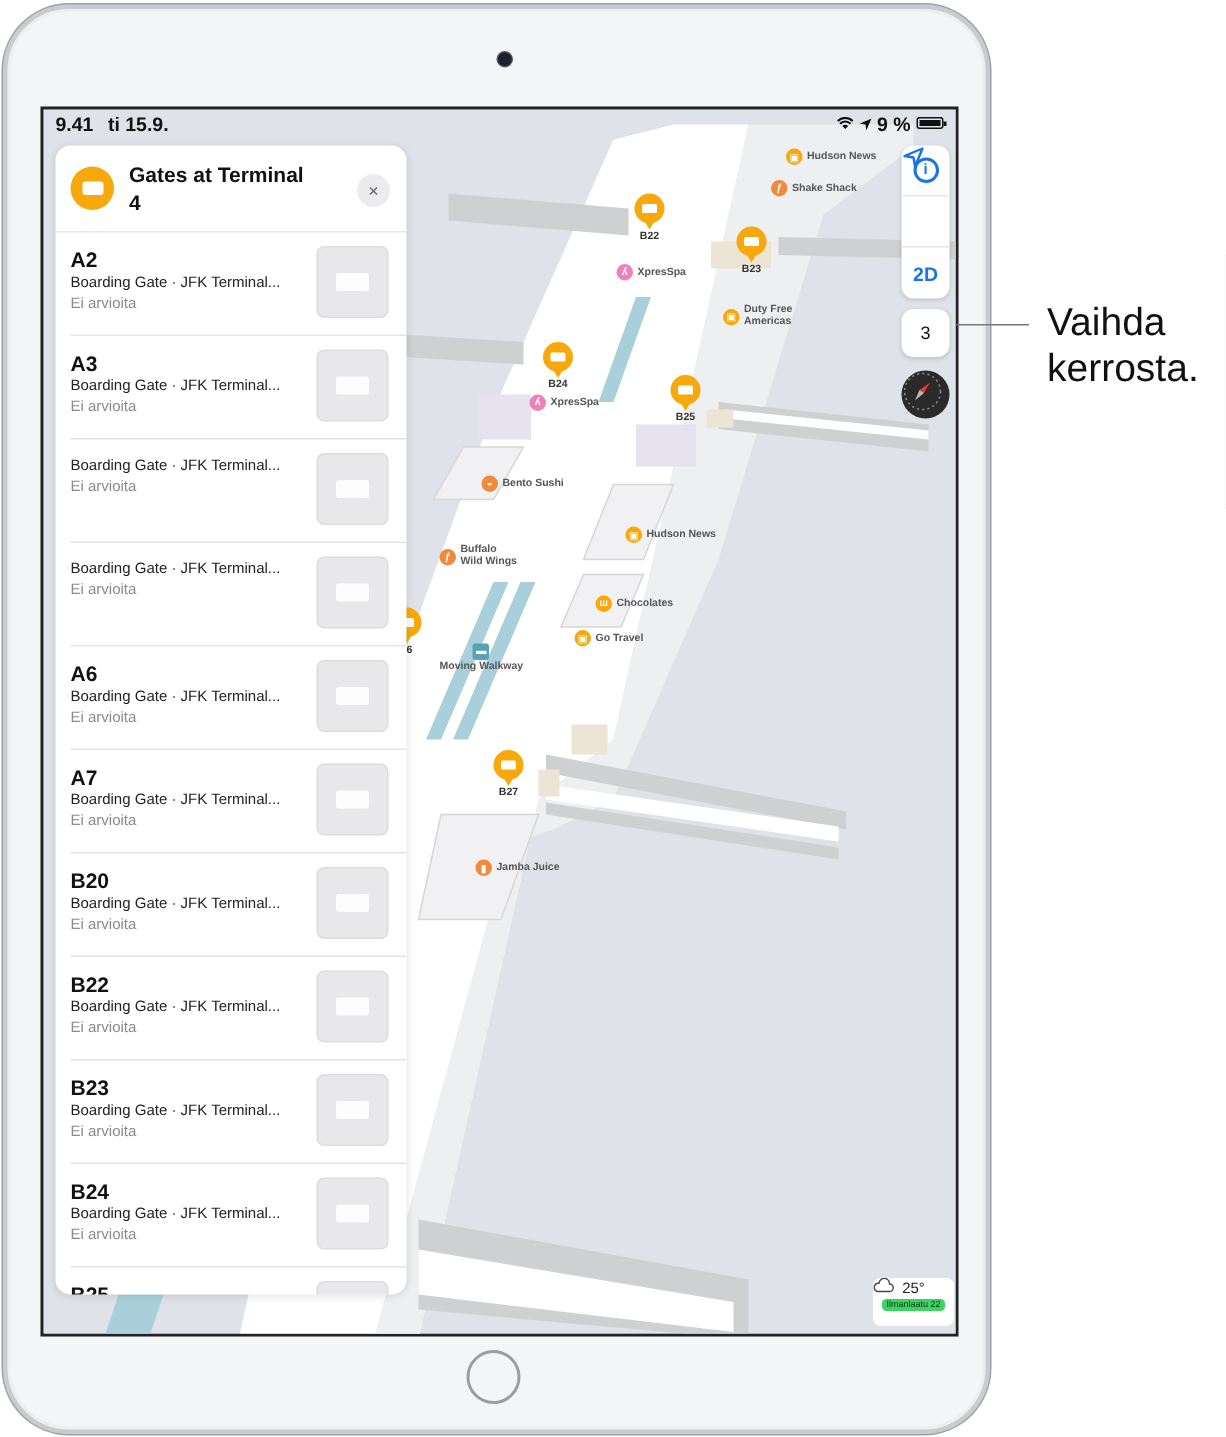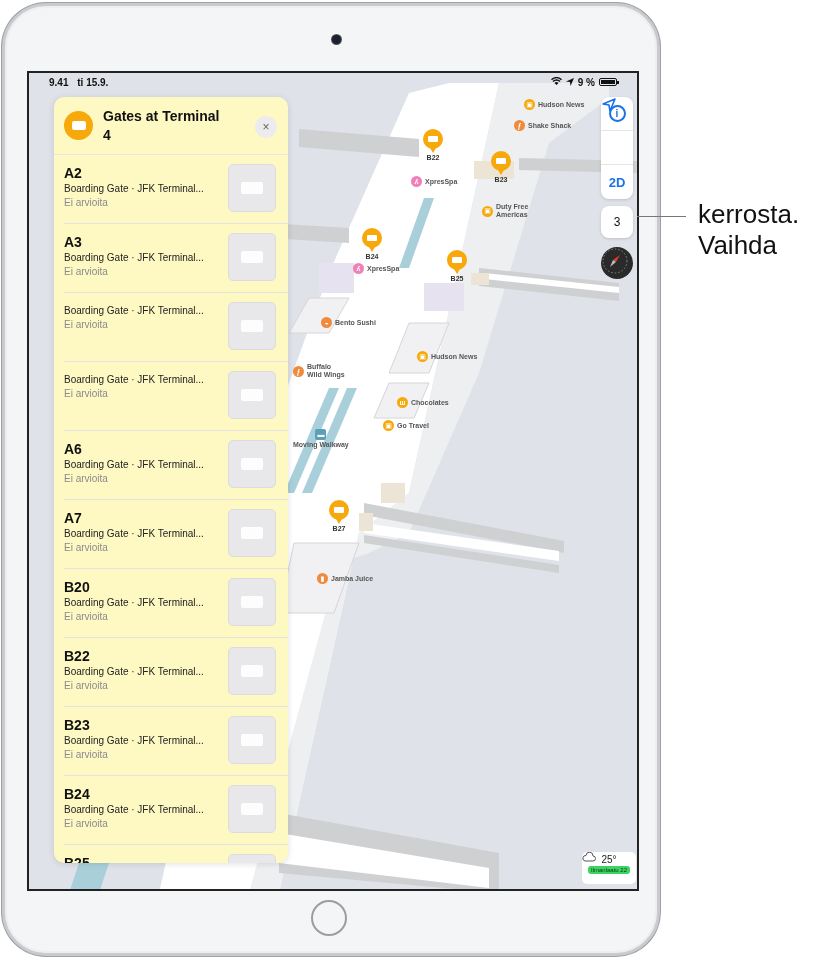--- a/index.html
+++ b/index.html
@@ -20,22 +20,22 @@
     position: absolute; left: 311px; top: 900px; width: 36px; height: 36px;
     border-radius: 50%; border: 2px solid #9a9da2; background: #f4f5f7;
   }
   .screen {
     position: absolute; left: 25px; top: 68px; width: 612px; height: 820px;
     background: #dfe2e8; border: 2px solid #222; overflow: hidden;
   }
   
   .statusbar {
     position: absolute; left: 0; top: 0; width: 100%; height: 18px; z-index: 5;
-    font-size: 10px; font-weight: bold; color: #111; display: flex; align-items: center;
-    padding: 0 20px; justify-content: space-between;
+    font-size: 13px; font-weight: bold; color: #111; display: flex; align-items: center;
+    padding: 0 8px; justify-content: space-between;
   }
   .statusbar .left span { margin-right: 6px; }
   .statusbar .right { display: flex; align-items: center; gap: 4px; }
   .battery { width: 18px; height: 8px; border: 1px solid #111; border-radius: 2px; padding: 1px; position: relative; }
   .battery::after { content: ""; position: absolute; right: -3px; top: 2px; width: 2px; height: 3px; background: #111; }
   .battery .fill { height: 100%; background: #111; }
 
   
   .map { position: absolute; inset: 0; }
   .map svg { position: absolute; left: 0; top: 0; }
@@ -75,21 +75,21 @@
   }
   .weather {
     position: absolute; left: 553px; top: 779px; width: 54px; height: 32px; background: #fff;
     border-radius: 5px; display: flex; flex-direction: column; align-items: center; padding-top: 2px;
   }
   .weather .temp { font-size: 10px; color: #222; display: flex; align-items: center; gap: 1px; }
   .weather .aqi { font-size: 6px; background: #3fd264; color: #0a3a12; border-radius: 3px; padding: 1px 3px; margin-top: 1px; }
 
   
   .panel {
-    position: absolute; left: 25px; top: 24px; width: 234px; height: 766px; background: #fef9c3;
+    position: absolute; left: 8px; top: 24px; width: 234px; height: 766px; background: #ffffff;
     border-radius: 10px; box-shadow: 0 1px 6px rgba(0,0,0,0.12); overflow: hidden; z-index: 4;
   }
   .panel-header { height: 58px; display: flex; align-items: center; padding: 0 10px; border-bottom: 1px solid #e6e6e6; position: relative; }
   .header-icon { width: 29px; height: 29px; border-radius: 50%; background: #f7a80b; display: flex; align-items: center; justify-content: center; margin-right: 10px; }
   .header-icon .ticket { width: 14px; height: 9px; background: #fff; border-radius: 2px; }
   .panel-title { font-size: 14px; font-weight: bold; color: #111; line-height: 19px; width: 120px; }
   .close-btn {
     position: absolute; right: 11px; top: 19px; width: 22px; height: 22px; border-radius: 50%;
     background: #ececee; display: flex; align-items: center; justify-content: center; font-size: 12px; color: #666;
   }
@@ -387,15 +387,15 @@
           </li>
         </ul>
     </div>
   </div>
 </div>
 
 <div class="home-button"></div>
 
 <div class="callout-line"></div>
 <div class="callout-text">
+  <div>Vaihda</div>
   <div>kerrosta.</div>
-  <div>Vaihda</div>
 </div>
 
 </body></html>

